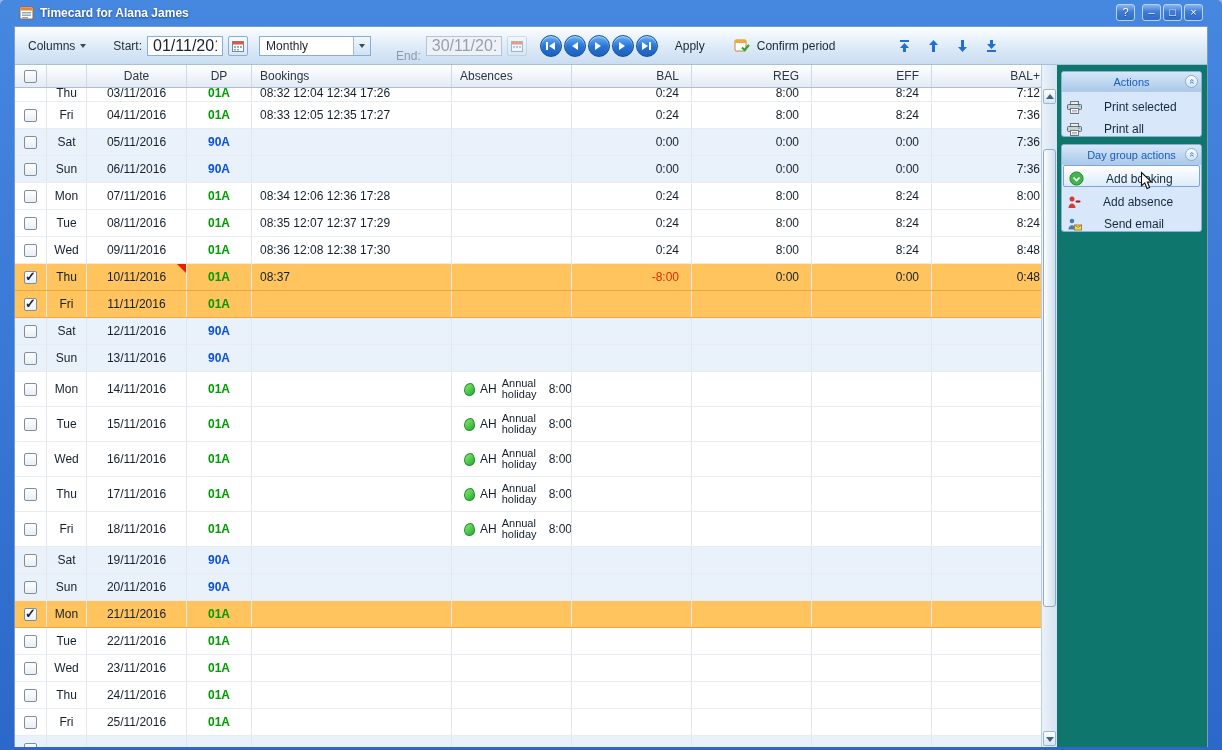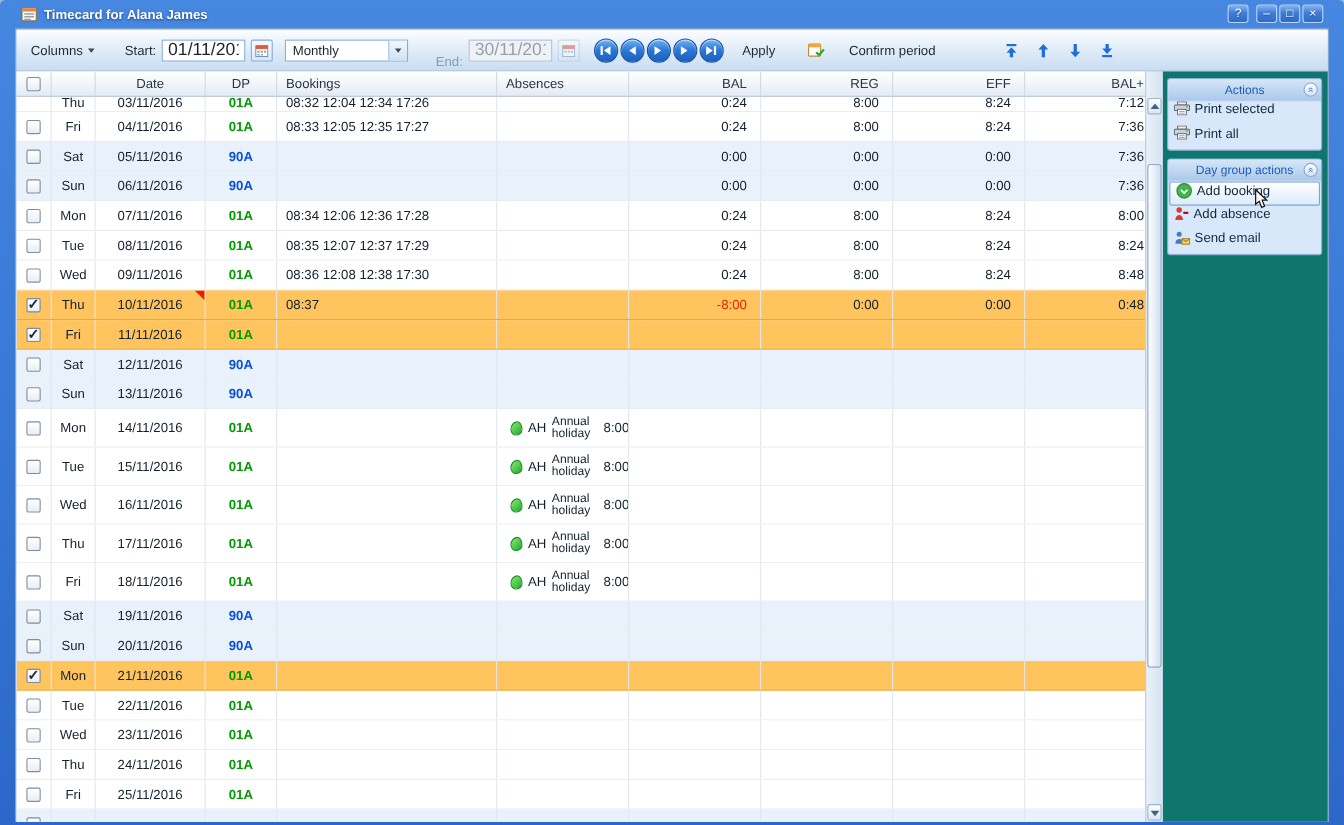--- a/index.html
+++ b/index.html
@@ -21,21 +21,21 @@
 .tb-input{width:76px;height:20px;border:1px solid #87aed8;background:#fff;font-family:inherit;font-size:16px;padding:0 5px;color:#1a242e;}
 .tb-input.dis{background:#eef2f7;border-color:#b6c4d2;color:#97a1ab;}
 .mini-btn{width:20px;height:20px;border:1px solid #87aed8;border-radius:2px;background:linear-gradient(#f7fbff,#d9e7f5);display:flex;align-items:center;justify-content:center;}
 .mini-btn.dis{border-color:#b6c4d2;opacity:.55;}
 .combo{display:flex;height:20px;border:1px solid #87aed8;background:#fff;width:112px;margin-left:6px;}
 .combo .val{flex:1;display:flex;align-items:center;padding:0 6px;color:#1a242e;}
 .combo .drop{width:17px;background:linear-gradient(#f2f8fe,#cfe2f3);border-left:1px solid #9dbbdc;display:flex;align-items:center;justify-content:center;}
 .navgrp{display:flex;gap:2px;margin-left:8px;}
 .navbtn{width:22px;height:22px;border-radius:50%;border:1px solid #15509e;background:linear-gradient(#6db3f4,#2a76d6 50%,#1c60bd);display:flex;align-items:center;justify-content:center;box-shadow:inset 0 1px 1px rgba(255,255,255,.6);}
 .tb-apply{padding:3px 6px;color:#1d2935;margin-left:6px;}
-.tb-confirm{display:flex;align-items:center;gap:22px;padding:3px 6px;color:#1d2935;margin-left:12px;}
+.tb-confirm{display:flex;align-items:center;gap:7px;padding:3px 6px;color:#1d2935;margin-left:12px;}
 .arrowgrp{display:flex;gap:9px;margin-left:48px;align-items:center;}
 .arrowbtn{width:20px;height:20px;display:flex;align-items:center;justify-content:center;}
 .content{flex:1;display:flex;min-height:0;}
 .tablewrap{flex:1;background:#fff;display:flex;flex-direction:column;overflow:hidden;}
 .thead,.trow{display:grid;grid-template-columns:32px 40px 100px 65px 200px 120px 120px 120px 120px minmax(120px,1fr);}
 .thead{flex:0 0 23px;background:linear-gradient(#ffffff,#e3ebf5);border-bottom:1px solid #aebfd4;}
 .thead .tcell{border-right:1px solid #cfd9e5;color:#2b3642;}
 .tbody{flex:1;overflow:hidden;}
 .tcell{display:flex;align-items:center;border-right:1px solid #e2e7ee;overflow:hidden;white-space:nowrap;}
 .tcell.last{border-right:none;}
@@ -69,21 +69,21 @@
 .sb-down{bottom:1px;}
 .sb-up::after,.sb-down::after{content:"";position:absolute;left:2px;border-left:4px solid transparent;border-right:4px solid transparent;}
 .sb-up::after{top:4px;border-bottom:5px solid #44637f;}
 .sb-down::after{top:5px;border-top:5px solid #44637f;}
 .sb-thumb{position:absolute;left:1px;top:84px;width:13px;height:458px;border:1px solid #8fabc9;border-radius:3px;background:linear-gradient(90deg,#fdfeff,#cfdfee);}
 .sidebar{flex:0 0 150px;background:#0f766e;padding:6px 5px 0 4px;}
 .panel{border:1px solid #8caecf;border-radius:3px;background:#d8e8fa;margin-bottom:7px;overflow:hidden;}
 .phead{height:20px;background:linear-gradient(#d6e7f8,#abc9ea);display:flex;align-items:center;justify-content:center;position:relative;color:#1a5dbe;font-size:11px;border-bottom:1px solid #b3cce9;}
 .collapse{position:absolute;right:3px;top:3px;width:13px;height:13px;border:1px solid #8caecf;border-radius:7px;background:linear-gradient(#ffffff,#d2e3f5);color:#2f6fc9;display:flex;align-items:center;justify-content:center;font-size:9px;}
 .collapse span{display:inline-block;transform:rotate(90deg);line-height:1;}
-.pitem{display:flex;align-items:flex-start;gap:4px;padding:0 5px;height:22px;color:#13293f;}
+.pitem{display:flex;align-items:flex-end;gap:22px;padding:0 5px;height:22px;color:#13293f;}
 .pitem svg{flex:0 0 auto;}
 .pitem.hl{background:linear-gradient(#ffffff,#dcebfc);border:1px solid #7ea6d4;border-radius:2px;margin:0 1px;}
 .cursor{position:absolute;left:1140px;top:171px;z-index:99;pointer-events:none;}
 </style>
 </head>
 <body>
 
 <div class="window">
   <div class="titlebar">
     <svg class="app-icon" width="16" height="16" viewBox="0 0 16 16">

